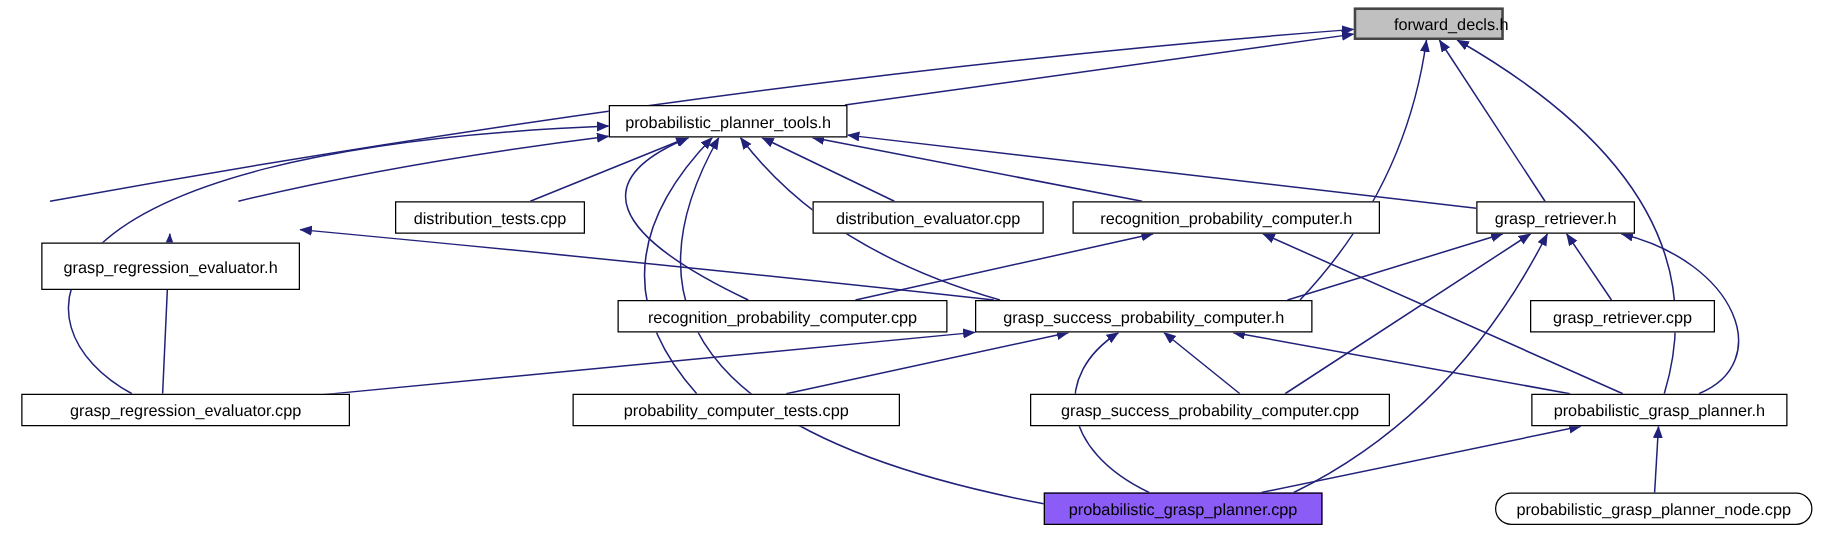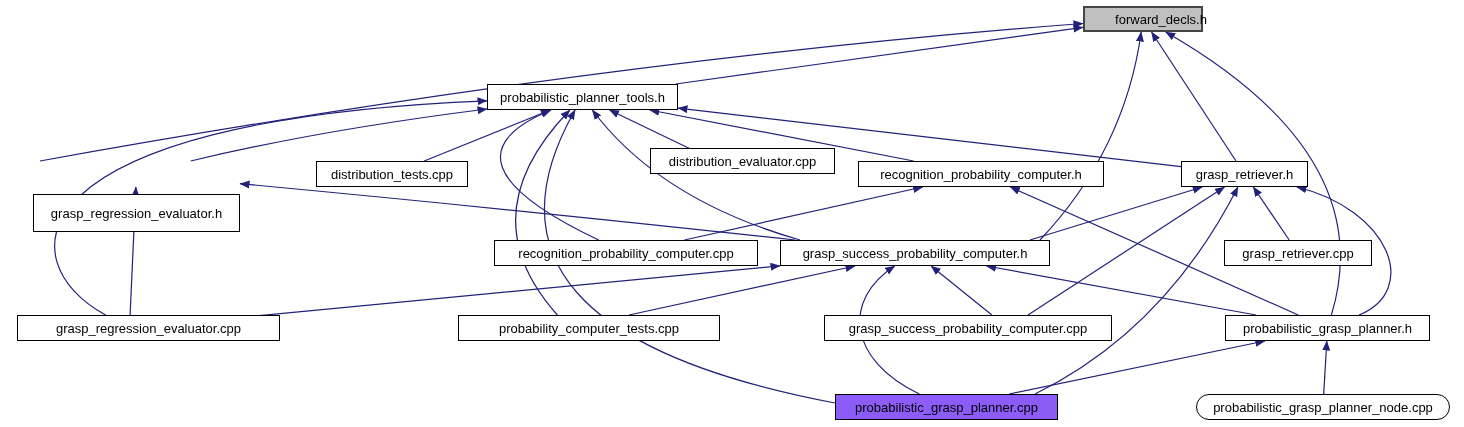--- a/index.html
+++ b/index.html
@@ -71,21 +71,21 @@
         <path d="M1359.1,315 C1420,290 1390,210 1297,187" class="edge" stroke="#21217a" marker-end="url(#arrowhead)"></path>
         <path d="M1009.2,394 L1264.8,341" class="edge" stroke="#21217a" marker-end="url(#arrowhead)"></path>
         <path d="M1323.7,394 L1326.8,341" class="edge" stroke="#21217a" marker-end="url(#arrowhead)"></path>
       </g>
   </svg>
   <div id="node-layer">
       <div class="gnode hl" style="left: 1083px; top: 6px; width: 120px; height: 26px; background: rgb(192, 192, 192); border-color: rgb(69, 69, 69);">forward_decls.h</div>
       <div class="gnode" style="left: 487px; top: 84px; width: 191px; height: 26px; background: rgb(255, 255, 255); border-color: rgb(0, 0, 0);">probabilistic_planner_tools.h</div>
       <div class="gnode" style="left: 33px; top: 161px; width: 207px; height: 38px; background: rgb(255, 255, 255); border-color: rgb(0, 0, 0); margin-top: 33px;">grasp_regression_evaluator.h</div>
       <div class="gnode" style="left: 316px; top: 161px; width: 152px; height: 26px; background: rgb(255, 255, 255); border-color: rgb(0, 0, 0);">distribution_tests.cpp</div>
-      <div class="gnode" style="left: 650px; top: 148px; width: 185px; height: 26px; background: rgb(255, 255, 255); border-color: rgb(0, 0, 0);">distribution_evaluator.cpp</div>
+      <div class="gnode" style="left: 650px; top: 161px; width: 185px; height: 26px; background: rgb(255, 255, 255); border-color: rgb(0, 0, 0);">distribution_evaluator.cpp</div>
       <div class="gnode" style="left: 858px; top: 161px; width: 246px; height: 26px; background: rgb(255, 255, 255); border-color: rgb(0, 0, 0);">recognition_probability_computer.h</div>
       <div class="gnode" style="left: 1181px; top: 161px; width: 127px; height: 26px; background: rgb(255, 255, 255); border-color: rgb(0, 0, 0);">grasp_retriever.h</div>
       <div class="gnode" style="left: 494px; top: 240px; width: 264px; height: 26px; background: rgb(255, 255, 255); border-color: rgb(0, 0, 0);">recognition_probability_computer.cpp</div>
       <div class="gnode" style="left: 780px; top: 240px; width: 270px; height: 26px; background: rgb(255, 255, 255); border-color: rgb(0, 0, 0);">grasp_success_probability_computer.h</div>
       <div class="gnode" style="left: 1224px; top: 240px; width: 148px; height: 26px; background: rgb(255, 255, 255); border-color: rgb(0, 0, 0);">grasp_retriever.cpp</div>
       <div class="gnode" style="left: 17px; top: 315px; width: 263px; height: 26px; background: rgb(255, 255, 255); border-color: rgb(0, 0, 0);">grasp_regression_evaluator.cpp</div>
       <div class="gnode" style="left: 458px; top: 315px; width: 262px; height: 26px; background: rgb(255, 255, 255); border-color: rgb(0, 0, 0);">probability_computer_tests.cpp</div>
       <div class="gnode" style="left: 824px; top: 315px; width: 288px; height: 26px; background: rgb(255, 255, 255); border-color: rgb(0, 0, 0);">grasp_success_probability_computer.cpp</div>
       <div class="gnode" style="left: 1225px; top: 315px; width: 205px; height: 26px; background: rgb(255, 255, 255); border-color: rgb(0, 0, 0);">probabilistic_grasp_planner.h</div>
       <div class="gnode" style="left: 835px; top: 394px; width: 223px; height: 26px; background: #8b5cf6; border-color: rgb(0, 0, 0);">probabilistic_grasp_planner.cpp</div>

